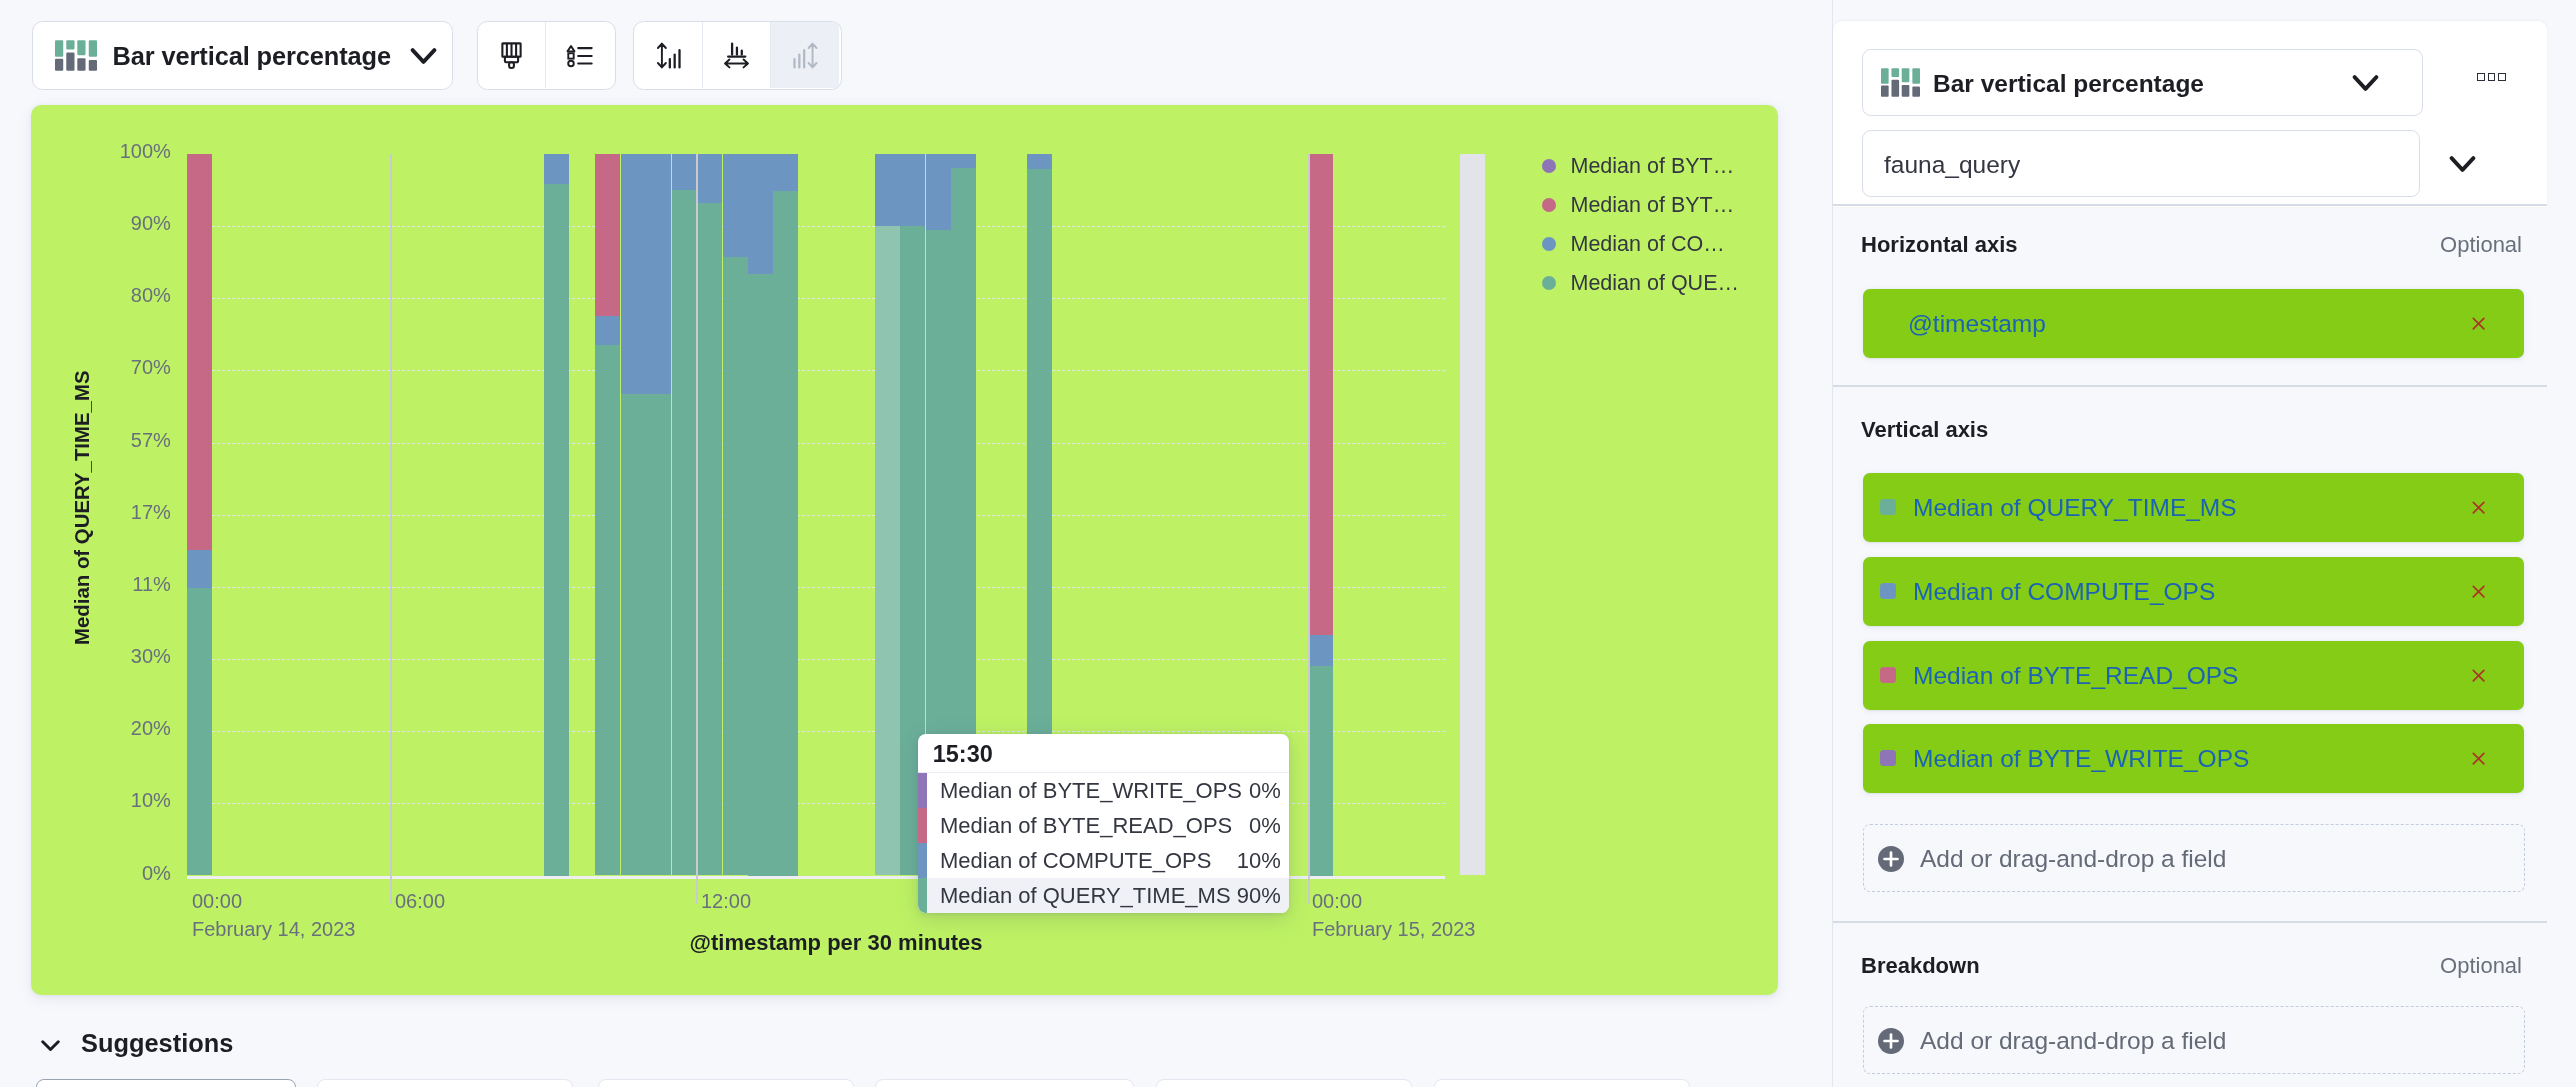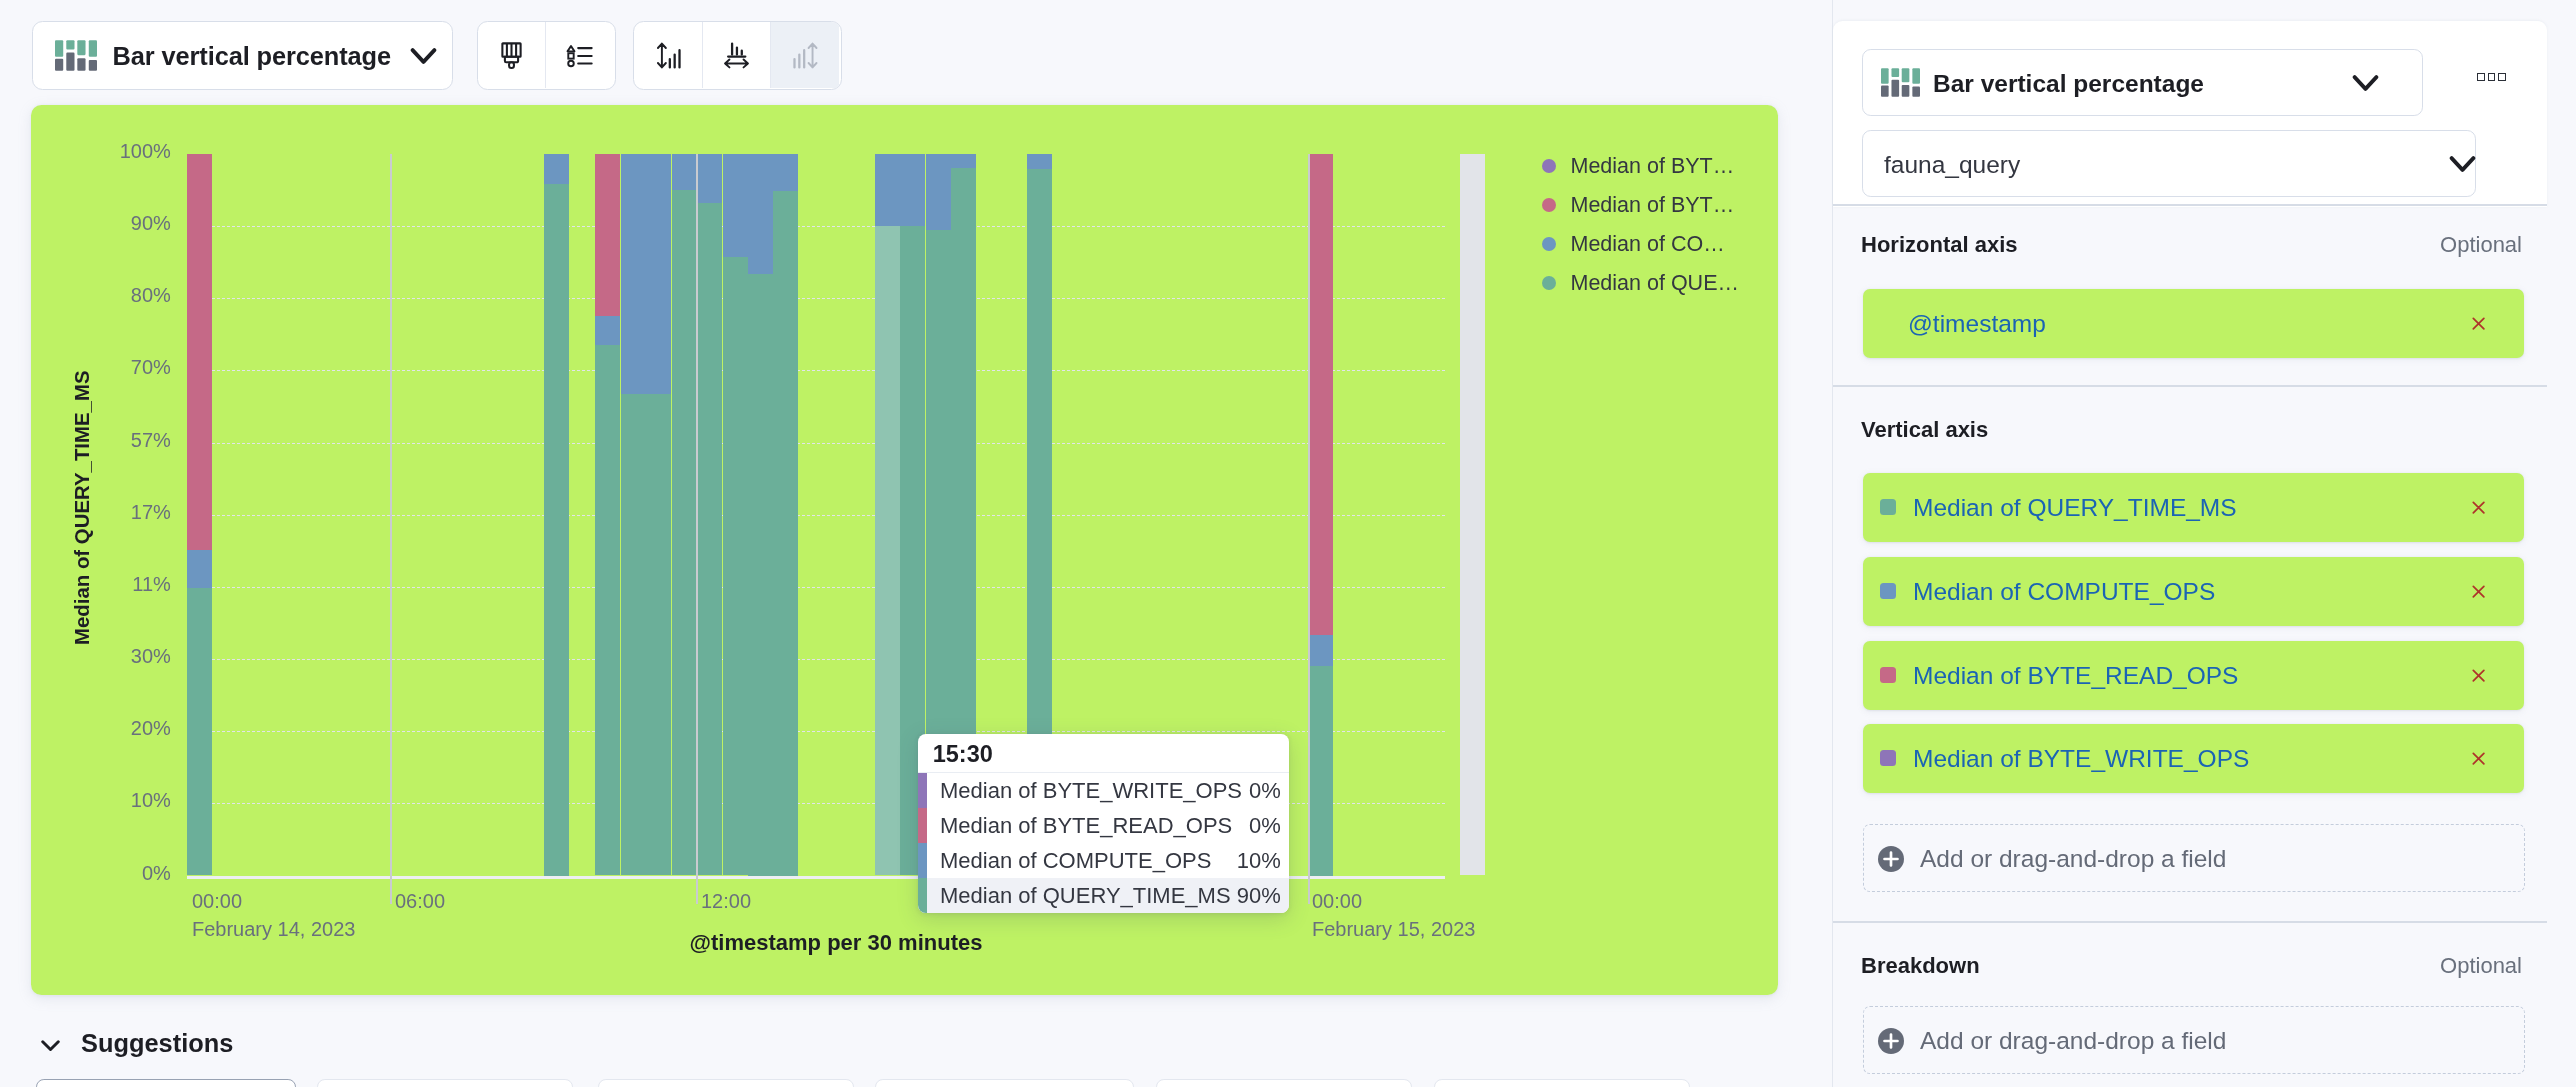--- a/index.html
+++ b/index.html
@@ -78,21 +78,21 @@
   .rp-top { position:absolute; left:12.3px; top:20.6px; width:714px; height:186px; background:#fff; border-radius:9.6px 9.6px 0 0;
             box-shadow: 0 -0.9px 2.6px rgba(152,162,179,0.1); }
   .rp-topline { position:absolute; left:12.3px; top:204px; width:714px; height:1.8px; background:#D6DCE6; }
   .rp-select { position:absolute; background:#fff; border:1.8px solid #D8DEE9; border-radius:8.8px; }
   .rp-dots { position:absolute; }
   .rp-dots i { position:absolute; width:7.5px; height:7.5px; border:1.8px solid #2B2F38; display:block; }
 
   .sec-title { position:absolute; font-size:22px; font-weight:700; color:#1D1E24; white-space:nowrap; }
   .sec-optional { position:absolute; font-size:22px; color:#69707D; white-space:nowrap; text-align:right;}
   .fieldrow {
-    position:absolute; background:#bef264; border-radius:7px; height:69px;
+    position:absolute; background:#84cc16; border-radius:7px; height:69px;
     box-shadow: 0 0.9px 1.8px rgba(152,162,179,0.16), 0 1.8px 6.1px rgba(152,162,179,0.13);
   }
   .fieldrow .fr-sw { position:absolute; left:17px; top:26px; width:15.8px; height:15.8px; border-radius:3.5px; }
   .fieldrow .fr-label { position:absolute; top:0; height:69px; line-height:69px; font-size:24.5px; color:#1B64B4; white-space:nowrap; }
   .fieldrow .fr-x { position:absolute; left:609px; top:28px; width:13.2px; height:13.2px; }
   .dropzone { position:absolute; border:1.8px dashed #C4CDDC; border-radius:7px; height:68px; }
   .dz-plus { position:absolute; left:14.4px; top:21px; width:26px; height:26px; }
   .dz-label { position:absolute; left:56px; top:0; height:68px; line-height:68px; font-size:24.5px; color:#646A77; white-space:nowrap; }
   .divider { position:absolute; left:12.3px; width:714px; height:1.8px; background:#D6DCE6; }
 
@@ -330,21 +330,21 @@
       <div style="position:absolute;left:70px;top:0;height:67px;line-height:67px;font-size:24.5px;font-weight:700;color:#1D1E24;white-space:nowrap;">Bar vertical percentage</div>
       <svg style="position:absolute;left:489px;top:23.6px;width:27px;height:18.4px;" viewBox="0 0 31 21">
         <path d="M3 3.5 L15.5 17 L28 3.5" fill="none" stroke="#1D1E24" stroke-width="4.4" stroke-linecap="round" stroke-linejoin="round"></path>
       </svg>
     </div>
     <div class="rp-dots" style="left:656px; top:73px; width:29px; height:7.9px;">
       <i style="left:0"></i>
         <i style="left:10.7px"></i>
         <i style="left:21.4px"></i>
     </div>
-    <div class="rp-select" style="left:41px; top:130px; width:614px; height:67px;">
+    <div class="rp-select" style="left:41px; top:130px; width:558px; height:67px;">
       <div style="position:absolute;left:21px;top:0;height:67px;line-height:67px;font-size:24.5px;color:#343741;white-space:nowrap;">fauna_query</div>
       <svg style="position:absolute;left:586px;top:23.6px;width:27px;height:18.4px;" viewBox="0 0 31 21">
         <path d="M3 3.5 L15.5 17 L28 3.5" fill="none" stroke="#1D1E24" stroke-width="4.4" stroke-linecap="round" stroke-linejoin="round"></path>
       </svg>
     </div>
     <div id="rp-sections">
         <div class="sec-title" style="left:40px; top:232px;">Horizontal axis</div>
         <div class="sec-optional" style="left:438px; top:232px; width:263px;">Optional</div>
         <div class="fieldrow" style="left:42px; top:289px; width:661px;">
 

